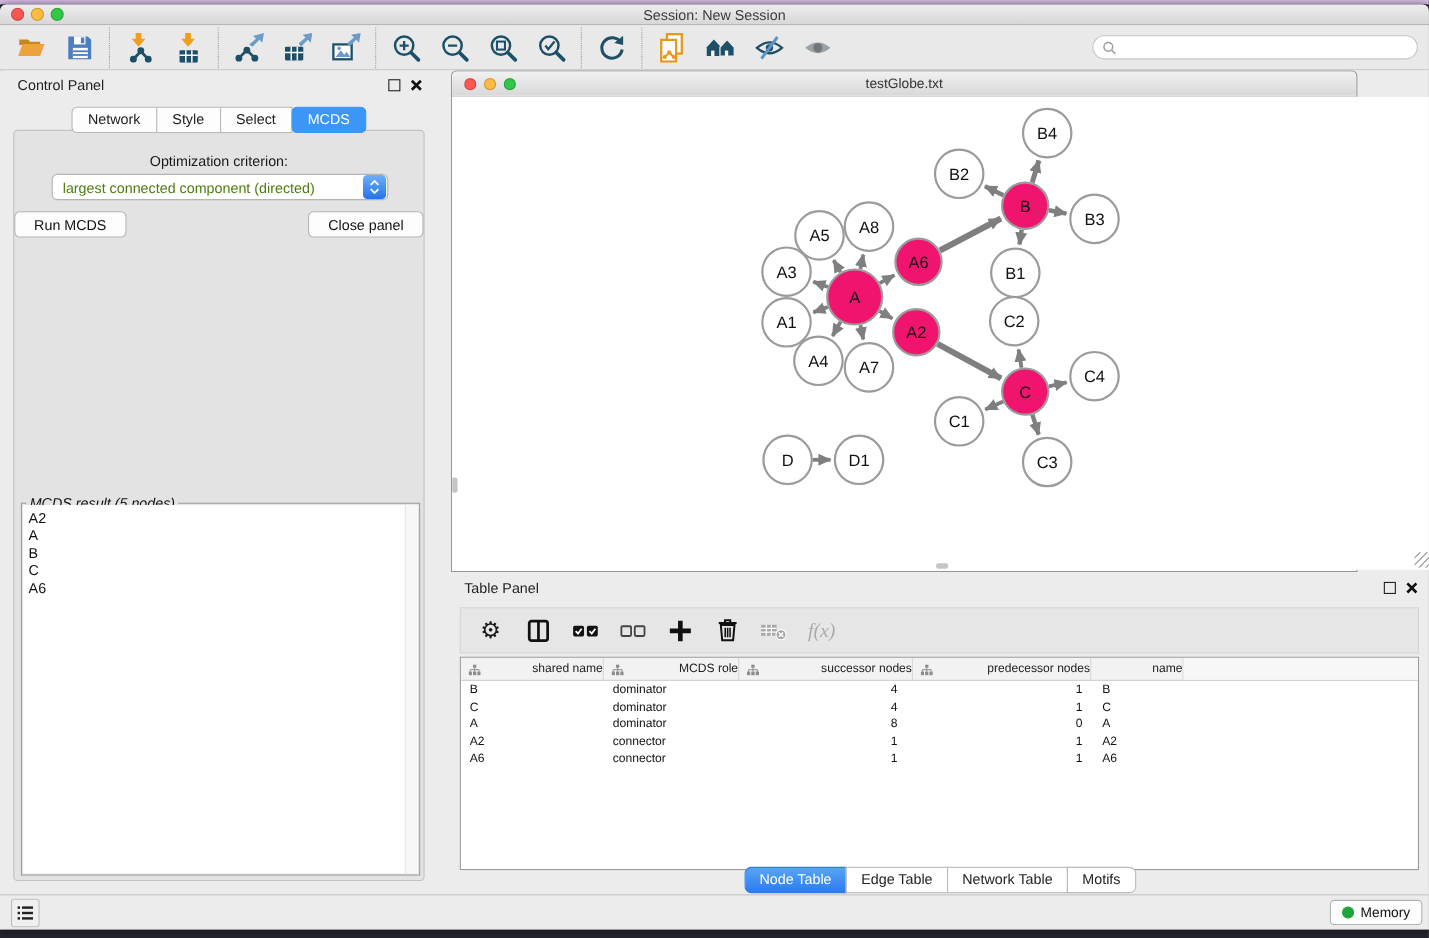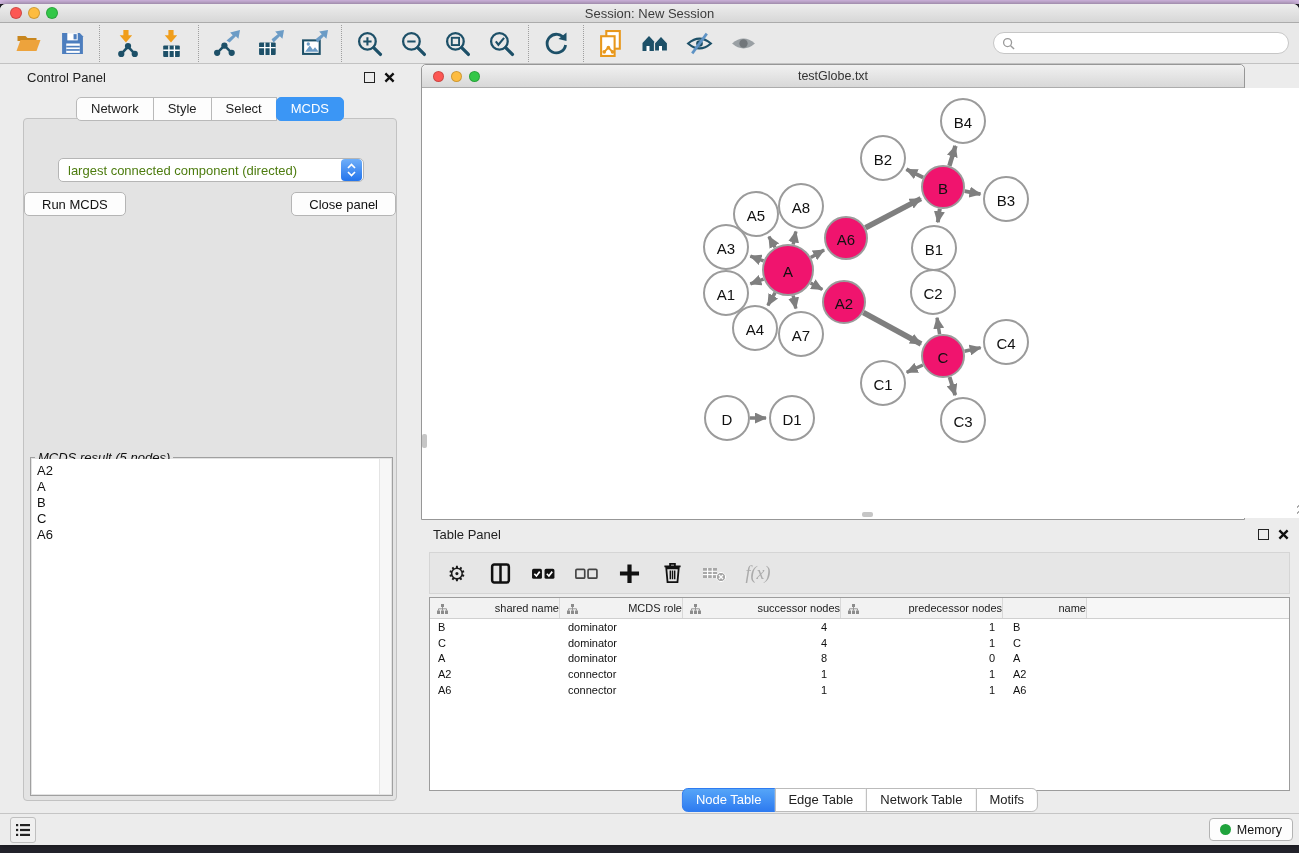--- a/index.html
+++ b/index.html
@@ -21,21 +21,21 @@
   .toolbar { position:absolute; top:19px; left:0; right:0; height:41px; background:#E9E9E9;
     border-bottom:1px solid #C2C2C2; display:flex; align-items:center; padding:0 10px; }
   .tgroup { display:flex; align-items:center; gap:8px; }
   .tbtn { width:36px; height:34px; display:flex; align-items:center; justify-content:center; cursor:default; }
   .tsep { width:1px; height:37px; border-left:1px dotted #9F9F9F; margin:0 9px; }
   .searchbox { margin-left:auto; width:296px; height:22px; background:#fff; border:1px solid #C6C6C6;
     border-radius:12px; display:flex; align-items:center; padding:0 8px; gap:5px; }
   .searchbox input { border:none; outline:none; flex:1; font-size:12px; font-family:"Liberation Sans",sans-serif; background:transparent; }
 
   
-  .main { position:absolute; top:60px; left:15px; right:0; height:749px; background:#ECECEC; }
+  .main { position:absolute; top:60px; left:4px; right:0; height:749px; background:#ECECEC; }
 
   
   .control-panel { position:absolute; left:0; top:0; width:390px; height:100%; }
   .panel-head { position:absolute; top:6px; left:12px; font-size:13px; color:#222; }
   .panel-icons { position:absolute; top:8px; right:10px; display:flex; gap:9px; align-items:center; }
   .float-ic { width:11px; height:11px; border:1.5px solid #222; background:transparent; }
   .cp-tabs { position:absolute; top:33px; left:50%; transform:translateX(-50%); display:flex; z-index:2; }
   .cp-tab { font-size:13px; color:#222; background:#FDFDFD; border:1px solid #B9B9B9; padding:3px 14px 4px;
     margin-left:-1px; cursor:default; }
   .cp-tab:first-child { border-radius:5px 0 0 5px; margin-left:0; }
@@ -290,20 +290,21 @@
             <path d="M1.5 1.5L10.5 10.5M10.5 1.5L1.5 10.5" stroke="#111" stroke-width="2.6"></path>
           </svg>
       </div>
       <div class="cp-tabs">
         <div class="cp-tab">Network</div>
         <div class="cp-tab">Style</div>
         <div class="cp-tab">Select</div>
         <div class="cp-tab active">MCDS</div>
       </div>
       <div class="cp-content">
+        <div class="opt-label">Optimization criterion:</div>
         <div class="dropdown">
           <div class="dd-value">largest connected component (directed)</div>
           <div class="dd-stepper">
             <svg width="11" height="14" viewBox="0 0 11 14">
                 <path d="M2 5l3.5-3.5L9 5M2 9l3.5 3.5L9 9" stroke="#fff" stroke-width="1.7" fill="none"></path>
               </svg>
           </div>
         </div>
         <div class="btn-row">
           <div class="mac-btn">Run MCDS</div>

